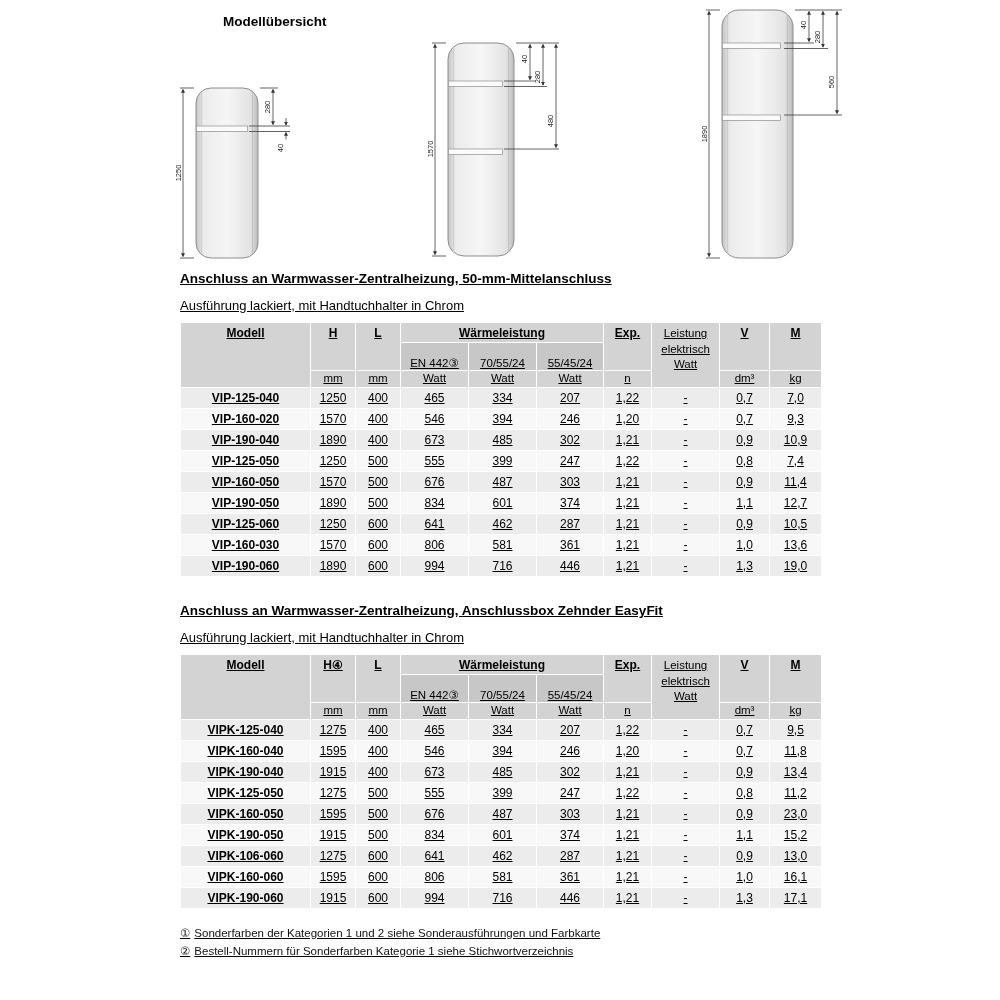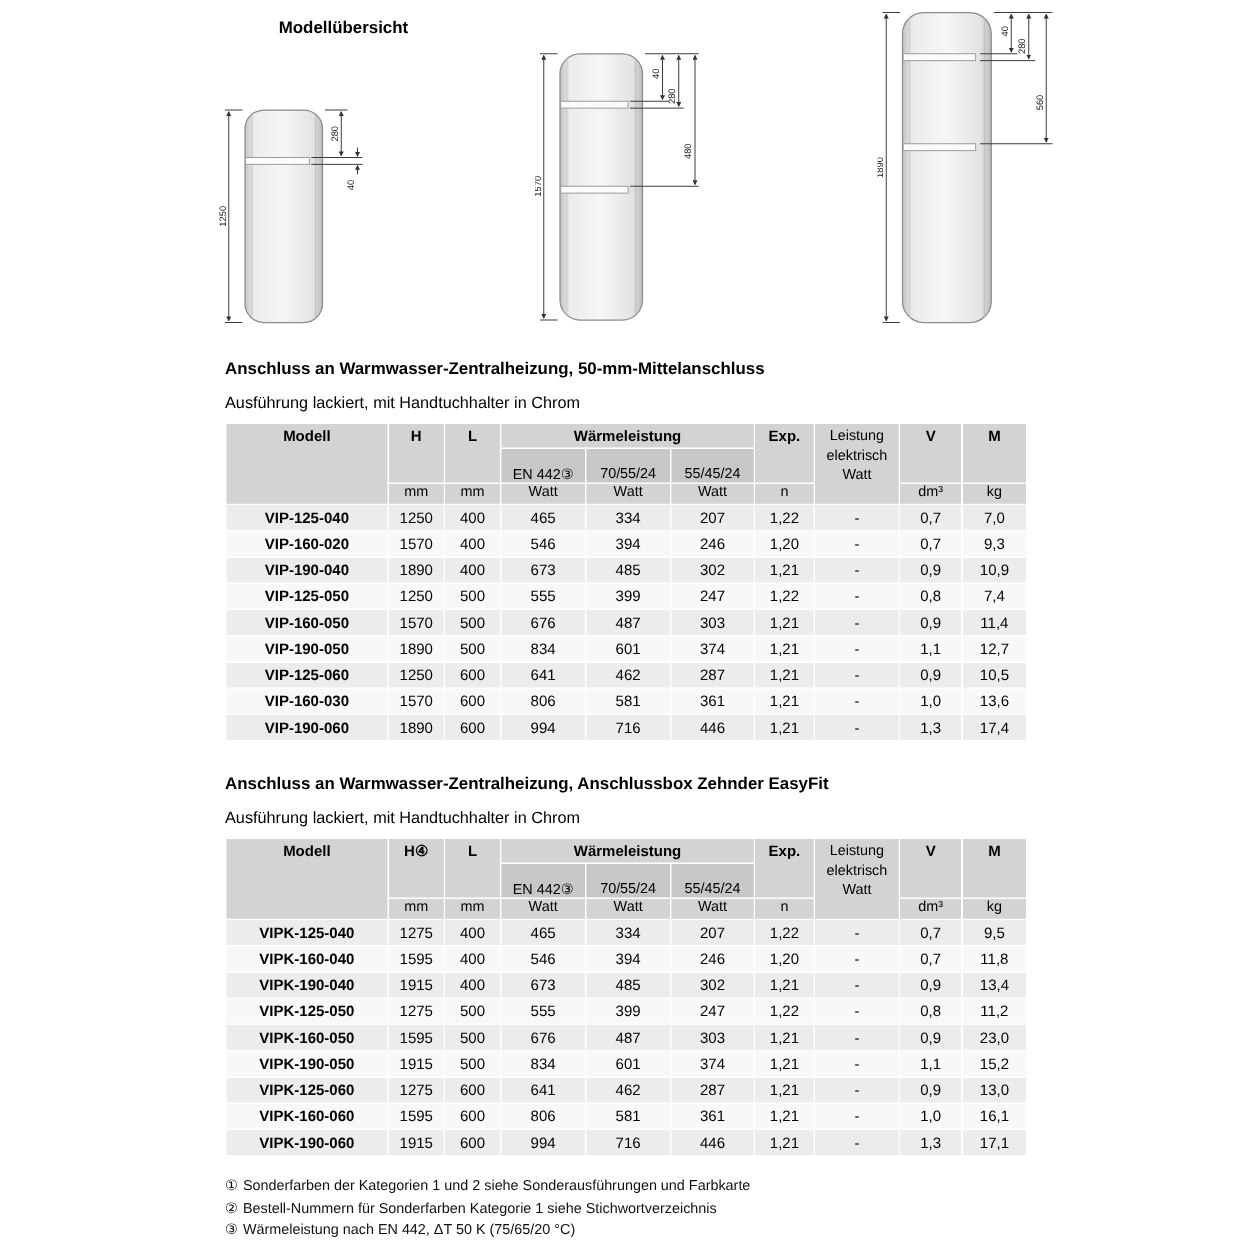--- a/index.html
+++ b/index.html
@@ -5,21 +5,21 @@
   * { margin:0; padding:0; box-sizing:border-box; }
   html,body { background:#fff; }
   body { width:1000px; height:1000px; font-family:"Liberation Sans", sans-serif; color:#000; }
   .page { position:relative; width:1000px; height:1000px; background:#fff; overflow:hidden; }
 
   .title { position:absolute; left:187px; top:14px; font-size:13.5px; font-weight:bold;padding-left:36px; }
 
   .diag { position:absolute; }
   .dim-label { font-size:7.5px; fill:#1a1a1a; }
 
-  .content { position:absolute; left:180px; top:287px; width:650px; }
+  .content { position:absolute; left:180px; top:271px; width:650px;text-decoration:underline; }
   .block { margin-bottom:26px; }
   h2.sec { font-size:13.5px; font-weight:bold; margin:0 0 12px 0; }
   p.sub { font-size:13px; font-weight:normal; margin:0 0 9px 0; }
 
   table.spec { border-collapse:collapse; table-layout:fixed; width:641px; font-size:12px; }
   .spec th, .spec td { border:1px solid #fff; padding:0 2px; text-align:center; white-space:nowrap; overflow:hidden; }
   .spec thead th { background:#d3d3d3; font-weight:bold; }
   .spec tr.r1 th { vertical-align:top; padding-top:3px; height:20px; }
   .spec th.leistung { font-weight:normal; font-size:11.5px; line-height:1.35; }
   .spec tr.r2 th { background:#c7c7c7; font-weight:normal; font-size:11.5px; height:17px; vertical-align:middle; padding-top:13px; }
@@ -311,21 +311,21 @@
             <tr>
               <td class="model">VIP-190-060</td>
               <td>1890</td>
               <td>600</td>
               <td>994</td>
               <td>716</td>
               <td>446</td>
               <td>1,21</td>
               <td>-</td>
               <td>1,3</td>
-              <td>17,4</td>
+              <td>19,0</td>
             </tr>
           </tbody>
       </table>
     </div>
 
     <div class="block">
       <h2 class="sec">Anschluss an Warmwasser-Zentralheizung, Anschlussbox Zehnder EasyFit</h2>
       <p class="sub">Ausführung lackiert, mit Handtuchhalter in Chrom</p>
       <table class="spec">
         <colgroup>
@@ -438,21 +438,21 @@
               <td>500</td>
               <td>834</td>
               <td>601</td>
               <td>374</td>
               <td>1,21</td>
               <td>-</td>
               <td>1,1</td>
               <td>15,2</td>
             </tr>
             <tr>
-              <td class="model">VIPK-125-060</td>
+              <td class="model">VIPK-106-060</td>
               <td>1275</td>
               <td>600</td>
               <td>641</td>
               <td>462</td>
               <td>287</td>
               <td>1,21</td>
               <td>-</td>
               <td>0,9</td>
               <td>13,0</td>
             </tr>
@@ -484,19 +484,16 @@
       </table>
     </div>
 
     <div class="footnotes">
       <div class="fn">
         <span class="fnm">①</span><span>Sonderfarben der Kategorien 1 und 2 siehe Sonderausführungen und Farbkarte</span>
       </div>
       <div class="fn">
         <span class="fnm">②</span><span>Bestell-Nummern für Sonderfarben Kategorie 1 siehe Stichwortverzeichnis</span>
       </div>
-      <div class="fn">
-        <span class="fnm">③</span><span>Wärmeleistung nach EN 442, ΔT 50 K (75/65/20 °C)</span>
-      </div>
     </div>
 
   </div>
 </div>
 
 </body></html>

